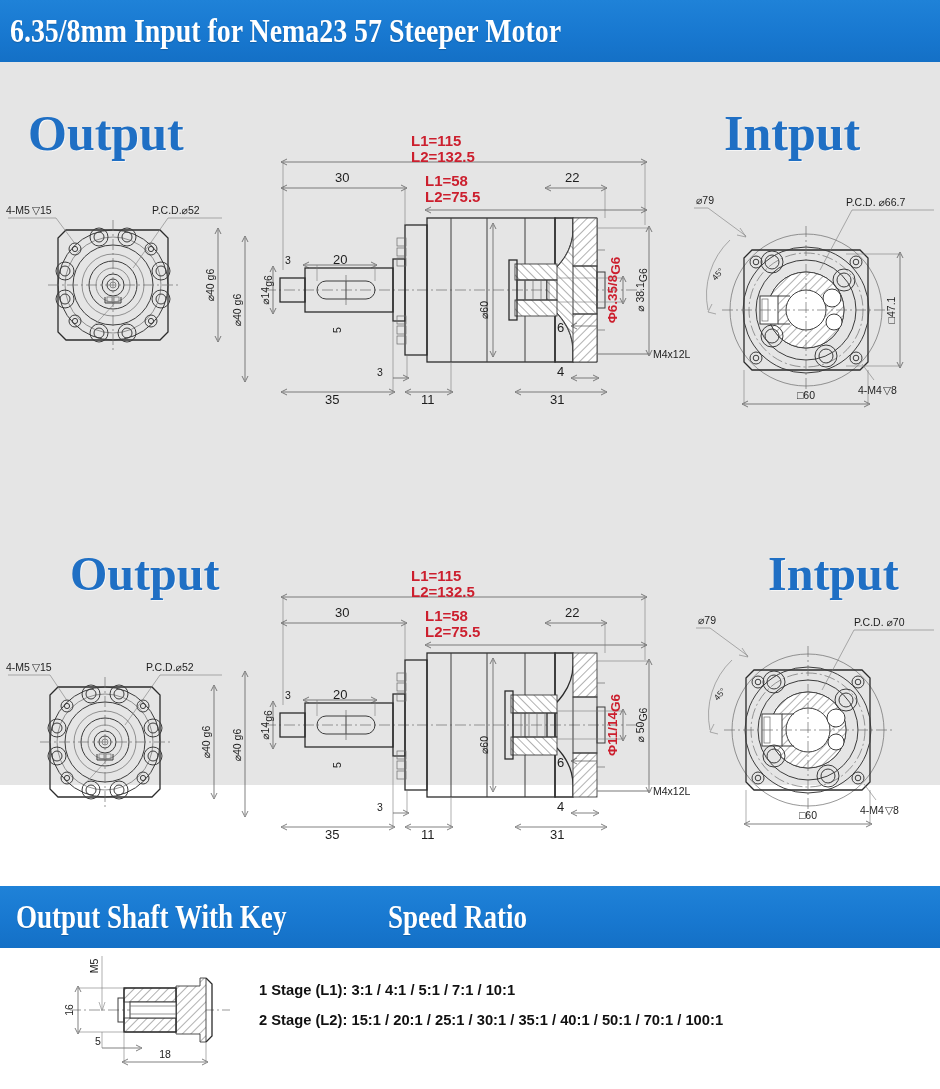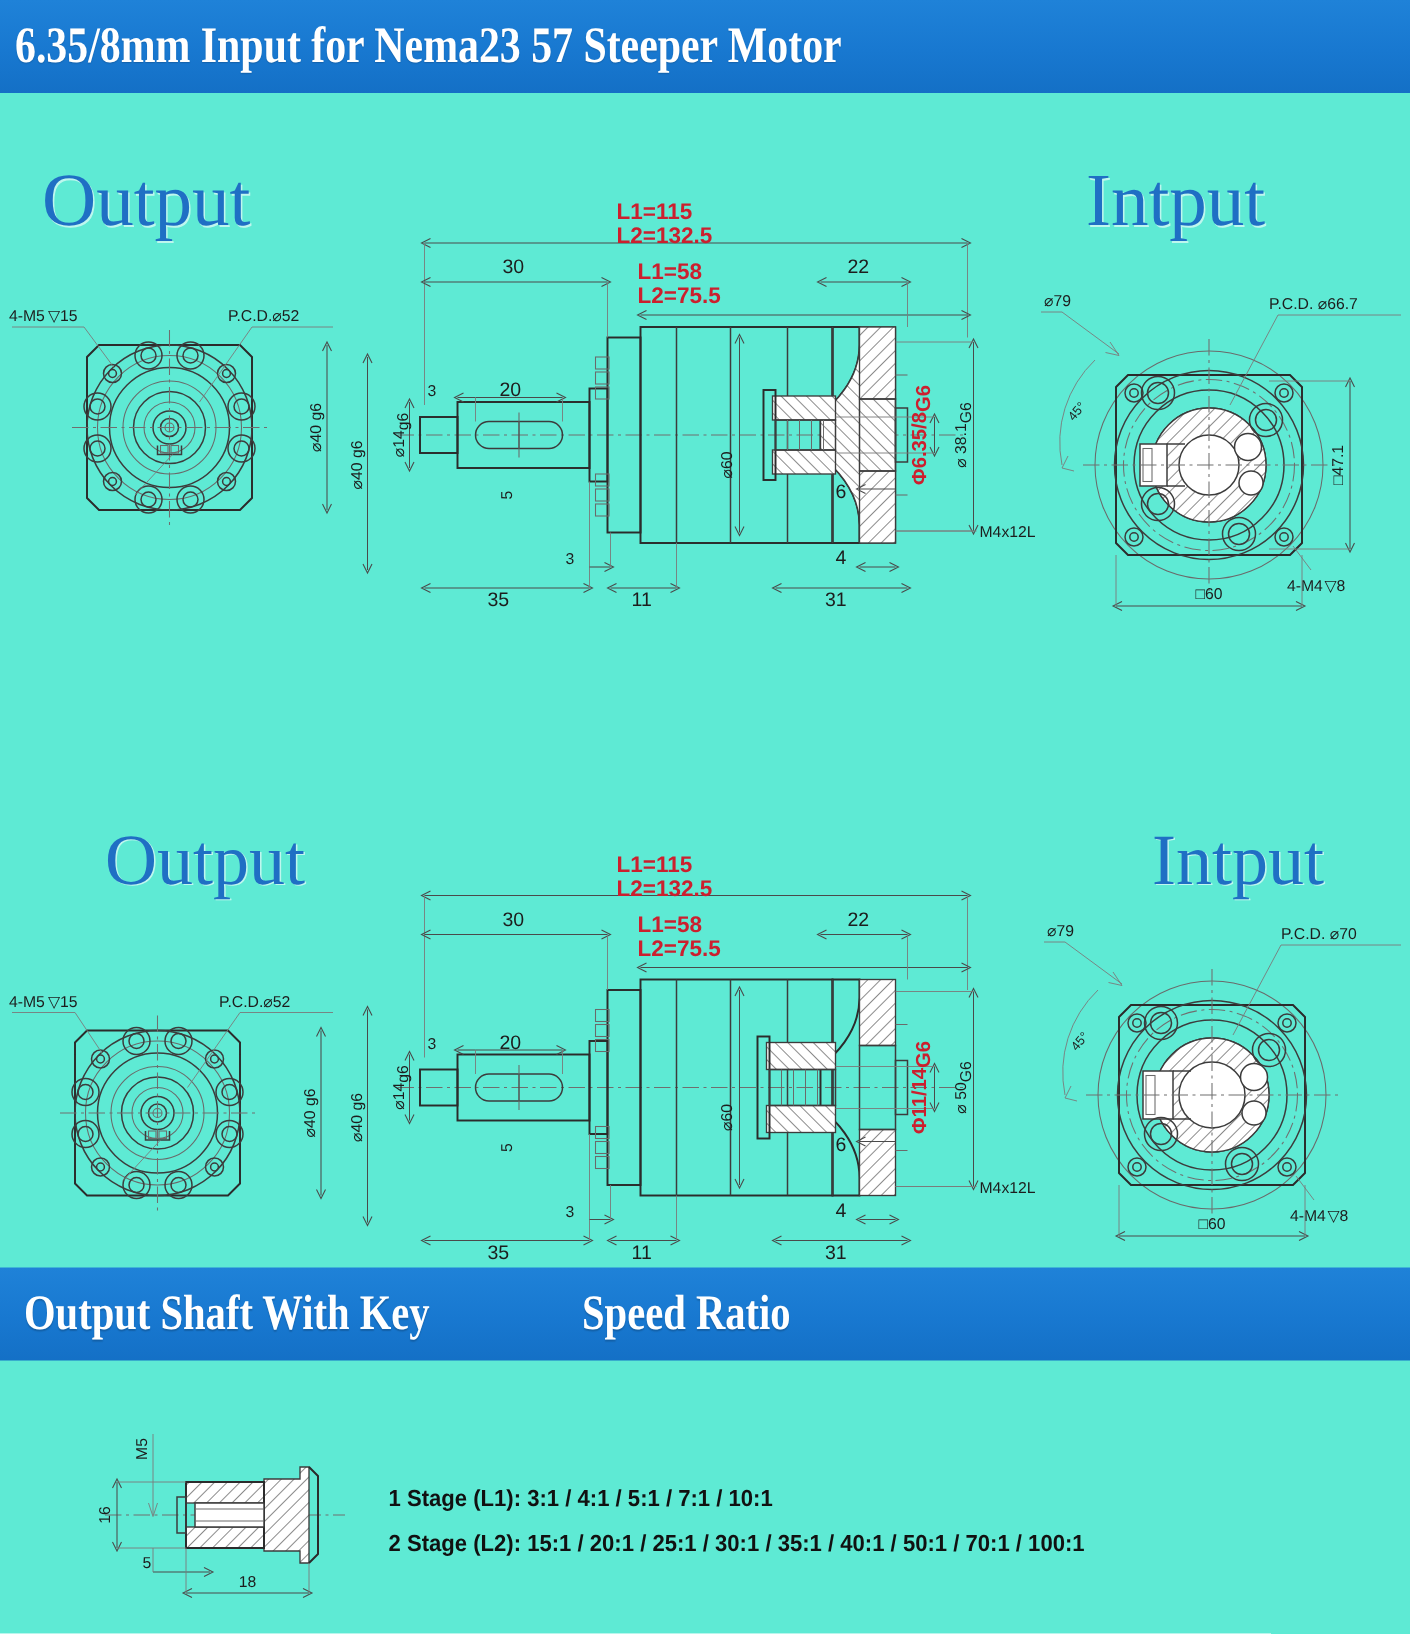--- a/index.html
+++ b/index.html
@@ -3,21 +3,21 @@
 <meta charset="utf-8">
 <style>
   * { box-sizing: border-box; }
   html, body {
     margin: 0; padding: 0;
     width: 940px; height: 1089px;
     background: #ffffff;
     font-family: "Liberation Sans", sans-serif;
     overflow: hidden;
   }
-  .page { position: relative; width: 940px; height: 1089px; background: #5eead4; padding-left: 17px; }
+  .page { position: relative; width: 940px; height: 785px; background: #e5e5e5; padding-left: 17px; }
 
   
   .banner {
     position: absolute; left: 0; width: 940px;
     background: linear-gradient(to bottom, #1f82d8 0%, #1878d0 55%, #1470c6 100%);
     display: flex; align-items: center;
     overflow: hidden;
   }
   .banner-text {
     font-family: "Liberation Serif", serif;
@@ -25,33 +25,33 @@
     color: #ffffff;
     letter-spacing: 0px;
     white-space: nowrap;
     text-shadow: 0 1px 1px rgba(0,0,0,0.18);
     transform: scaleX(0.82);
     transform-origin: left center;
   }
 
   #banner-1 { top: 0px;   height: 62px; }
   #banner-2 { top: 455px; height: 62px; }
-  #banner-3 { top: 845px; height: 62px; }
+  #banner-3 { top: 886px; height: 62px; }
 
   #banner-1 .banner-text { font-size: 34px; margin-left: 10px; }
   #banner-2 .banner-text { font-size: 34px; margin-left: 10px; }
   #banner-3 .banner-text { font-size: 33px; }
   #banner-3 .seg-a { margin-left: 16px; }
   #banner-3 .seg-b { margin-left: 42px; }
 
   
   .big-label {
     position: absolute;
     font-family: "Liberation Serif", serif;
-    font-weight: normal;
+    font-weight: bold;
     color: #1f6fc4;
     white-space: nowrap;
     text-shadow: 1px 1px 0 rgba(255,255,255,0.6);
     text-align: center;
   }
 
   
   .panel { position: absolute; }
   svg { display: block; overflow: visible; }
 
@@ -76,21 +76,20 @@
   text.red  { fill: #cc1f2e; font-weight: bold; font-size: 15px; }
   text.red-sm { fill: #cc1f2e; font-weight: bold; font-size: 13.5px; }
 
   
   .ratio-block {
     position: absolute;
     font-family: "Liberation Sans", sans-serif;
     font-weight: bold;
     color: #111;
     white-space: nowrap;
-    margin-top: 10px;
   }
   .ratio-line { font-size: 15.5px; line-height: 30px; transform: scaleX(0.95); transform-origin: left center; }
 </style>
 </head>
 <body>
 
 <div class="page">
 
   <div class="banner" id="banner-1">
     <span class="banner-text">6.35/8mm Input for Nema23 57 Steeper Motor</span>

